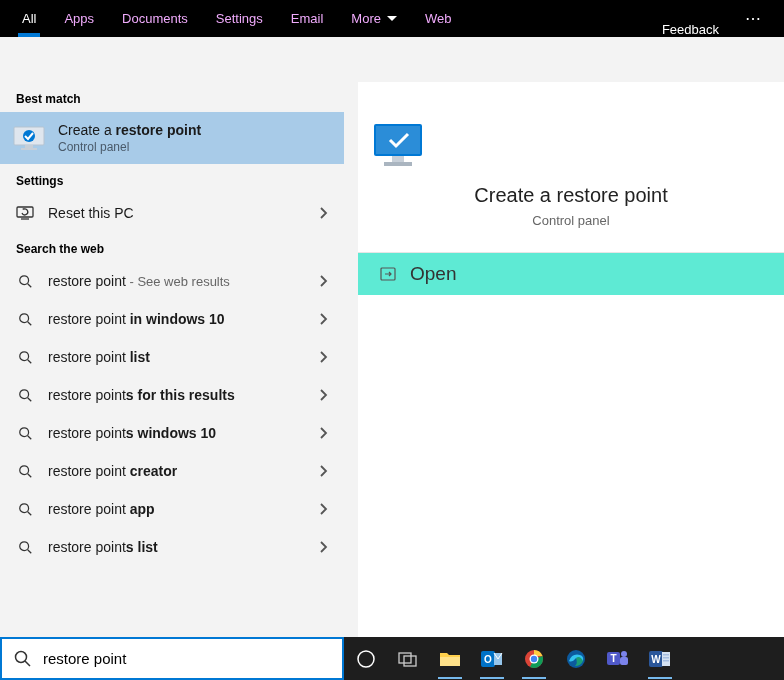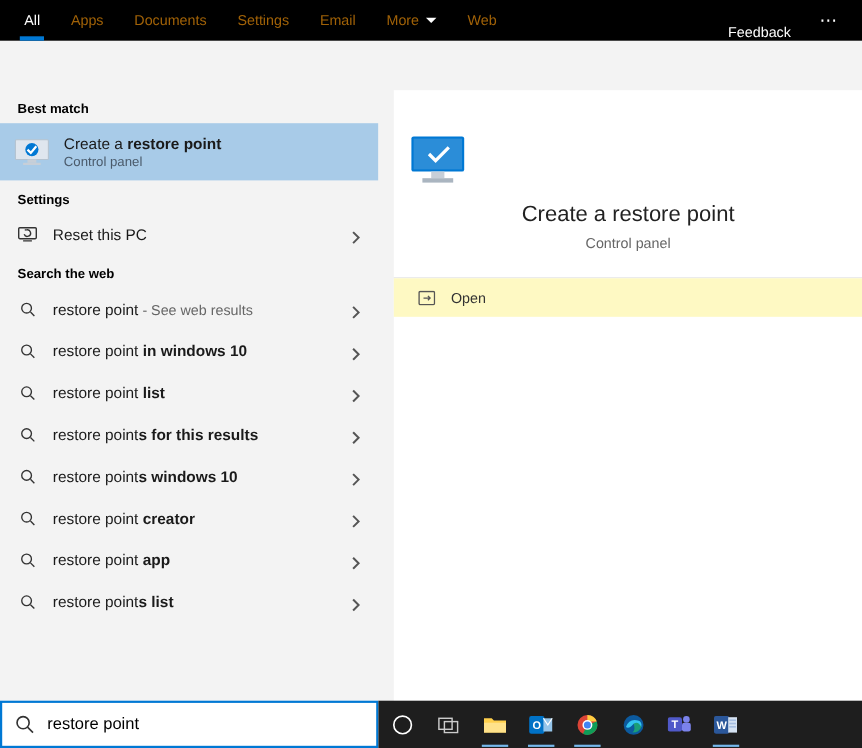--- a/index.html
+++ b/index.html
@@ -1,50 +1,50 @@
 <!DOCTYPE html>
 <html><head>
   <meta charset="utf-8">
   <style>
     * { margin: 0; padding: 0; box-sizing: border-box; font-family: 'Segoe UI', Tahoma, sans-serif; }
     body { width: 784px; height: 680px; background: #f3f3f3; overflow: hidden; position: relative; }
 
     .top-nav { height: 37px; background: #000; display: flex; align-items: stretch; color: #fff; padding: 0 8px; }
-    .tab { padding: 0 14px; display: flex; align-items: center; font-size: 13px; color: #a16207; cursor: pointer; position: relative; }
+    .tab { padding: 0 14px; display: flex; align-items: center; font-size: 13px; color: #f0abfc; cursor: pointer; position: relative; }
     .tab.active { color: #fff; }
     .tab.active::after { content: ''; position: absolute; bottom: 0; left: 10px; right: 10px; height: 4px; background: #0078d4; }
     .tab.more .chev { margin-left: 6px; }
     .nav-spacer { flex: 1; }
     .feedback { display: flex; align-items: flex-end; padding: 0 12px; font-size: 13px; color: #fff; cursor: pointer; }
     .ellipsis { display: flex; align-items: center; padding: 0 14px; cursor: pointer; color: #fff; font-size: 16px; letter-spacing: 1px; }
 
     .main { display: flex; height: 585px; margin-top: 45px; }
     .left-panel { width: 344px; background: #f3f3f3; overflow: hidden; }
     .right-panel { flex: 1; background: #fff; margin-left: 14px; }
 
     .section-header { font-size: 12px; font-weight: 600; padding: 10px 16px 6px; color: #000; }
 
     .best-match { display: flex; align-items: center; padding: 10px 12px; background: #a8cbe8; cursor: pointer; }
     .best-match .icon-wrap { width: 34px; height: 30px; margin-right: 12px; display: flex; align-items: center; justify-content: center; }
     .best-match .title { font-size: 14px; color: #1a1a1a; }
     .best-match .subtitle { font-size: 12px; color: #4a5a6a; margin-top: 2px; }
 
-    .list-item { display: flex; align-items: flex-end; padding: 10px 16px; font-size: 14px; color: #1a1a1a; cursor: pointer; justify-content: space-between; }
+    .list-item { display: flex; align-items: center; padding: 10px 16px; font-size: 14px; color: #1a1a1a; cursor: pointer; justify-content: space-between; }
     .list-item .left { display: flex; align-items: center; }
     .list-item .ico { width: 18px; height: 18px; margin-right: 14px; display: flex; align-items: center; justify-content: center; color: #333; }
     .list-item .chev { color: #555; }
     .list-item .bold { font-weight: 600; }
     .list-item .sub { color: #666; font-size: 13px; }
 
     .right-hero { text-align: center; padding: 38px 10px 24px; border-bottom: 1px solid #e6e6e6; }
     .right-hero .monitor { margin: 0 auto 14px; }
     .right-hero .title { font-size: 20px; color: #222; margin-bottom: 6px; font-weight: 400; }
     .right-hero .subtitle { font-size: 13px; color: #666; }
 
-    .action-row { display: flex; align-items: center; padding: 10px 22px; background: #fef9c3; font-size: 13px; color: #333; cursor: pointer; }
+    .action-row { display: flex; align-items: center; padding: 10px 22px; background: #5eead4; font-size: 19px; color: #333; cursor: pointer; }
     .action-row .ico { margin-right: 14px; color: #555; }
 
     .bottom { position: absolute; bottom: 0; left: 0; right: 0; height: 43px; display: flex; border-top: 0; }
     .search-box { width: 344px; height: 43px; background: #fff; border: 2px solid #0078d4; display: flex; align-items: center; padding: 0 12px; }
     .search-box .ico { margin-right: 12px; color: #333; }
     .search-box input { flex: 1; border: none; outline: none; font-size: 15px; background: transparent; }
     .taskbar { flex: 1; background: #1e1e1e; display: flex; align-items: center; padding: 0 8px; gap: 14px; }
     .task-icon { width: 28px; height: 28px; display: flex; align-items: center; justify-content: center; cursor: pointer; position: relative; }
     .task-icon .underline { position: absolute; bottom: -6px; left: 2px; right: 2px; height: 2px; background: #76b9ed; }
 

